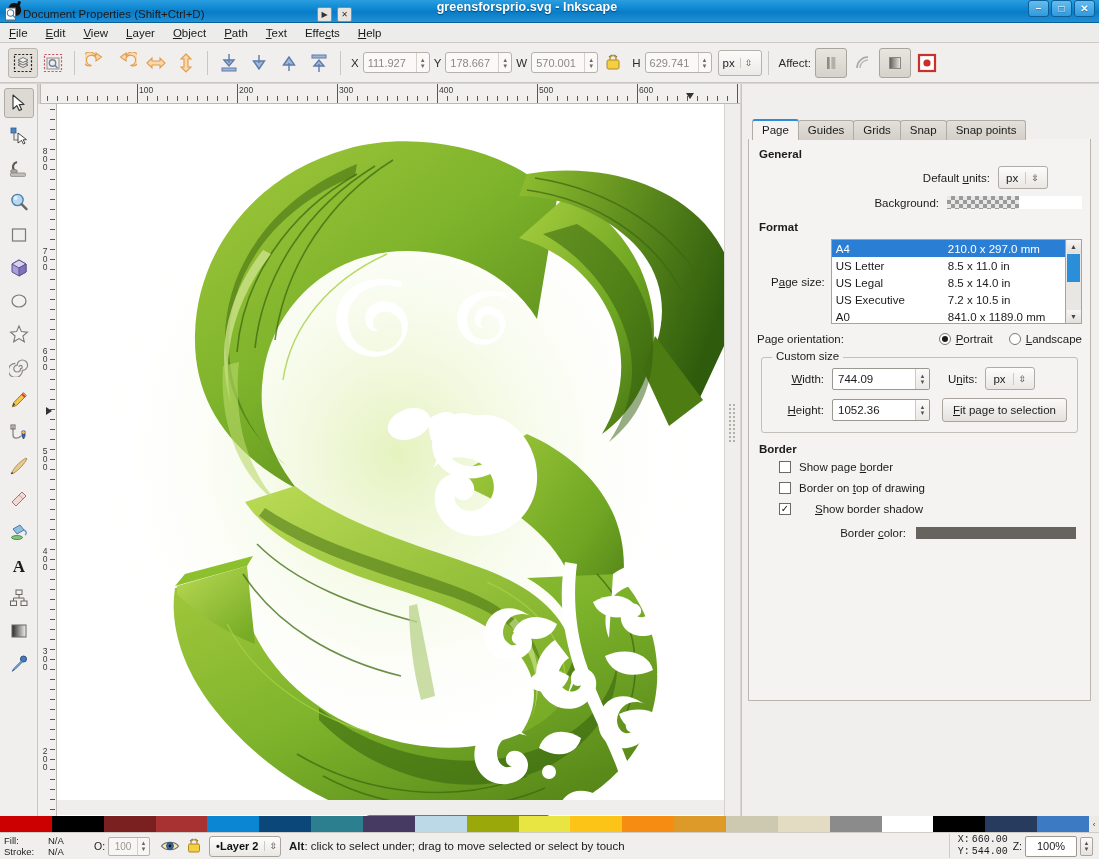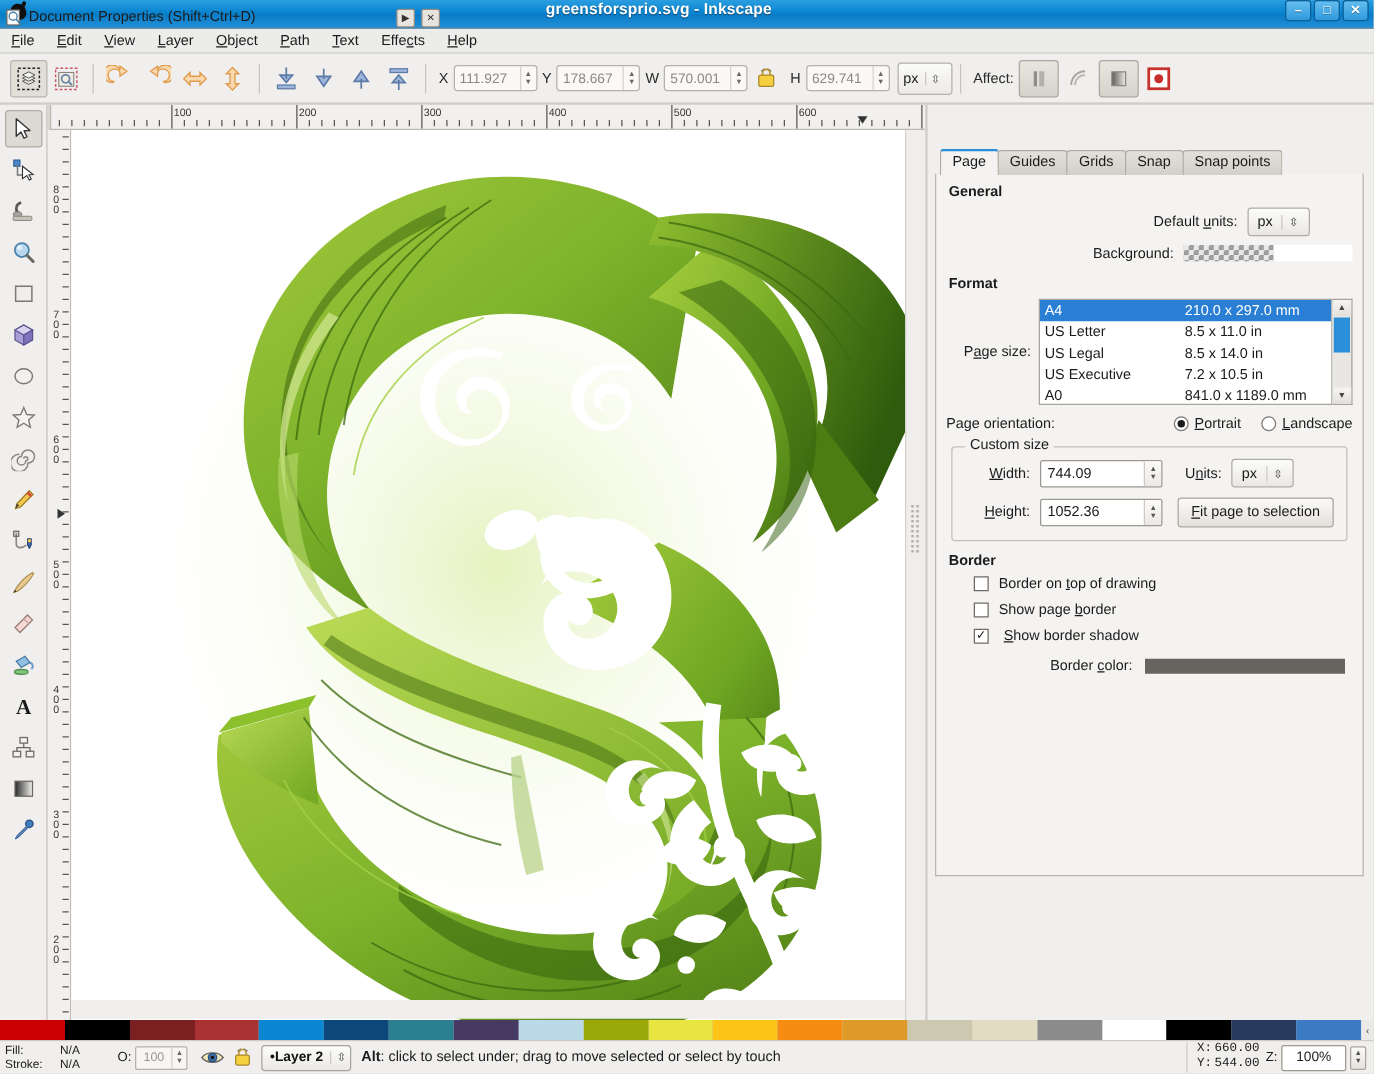--- a/index.html
+++ b/index.html
@@ -1010,29 +1010,29 @@
         </span>
         <span style="width:12px"></span>
         <span class="pbtn"><u>F</u>it page to selection</span>
       </div>
     </div>
 
     <div class="sect-hdr" style="margin-top:10px">Border</div>
 
     <div class="row" style="padding-left:22px;margin-bottom:9px;">
       <span class="chk"></span>
-      <span class="rlabel" style="margin-left:8px;">Border on <u>t</u>op of drawing</span>
+      <span class="rlabel" style="margin-left:8px;">Show page <u>b</u>order</span>
     </div>
     <div class="row" style="padding-left:22px;margin-bottom:9px;">
       <span class="chk"></span>
-      <span class="rlabel" style="margin-left:8px;">Show page <u>b</u>order</span>
+      <span class="rlabel" style="margin-left:8px;">Border on <u>t</u>op of drawing</span>
     </div>
     <div class="row" style="padding-left:22px;margin-bottom:12px;">
       <span class="chk">✓</span>
-      <span class="rlabel" style="margin-left:12px;"><u>S</u>how border shadow</span>
+      <span class="rlabel" style="margin-left:24px;"><u>S</u>how border shadow</span>
     </div>
     <div class="row" style="justify-content:flex-end;padding-right:6px;">
       <span class="rlabel">Border <u>c</u>olor:</span>
       <span style="width:10px"></span>
       <span class="colorbar"></span>
     </div>
 
   </div>
 
   <div class="palette" id="palette">

